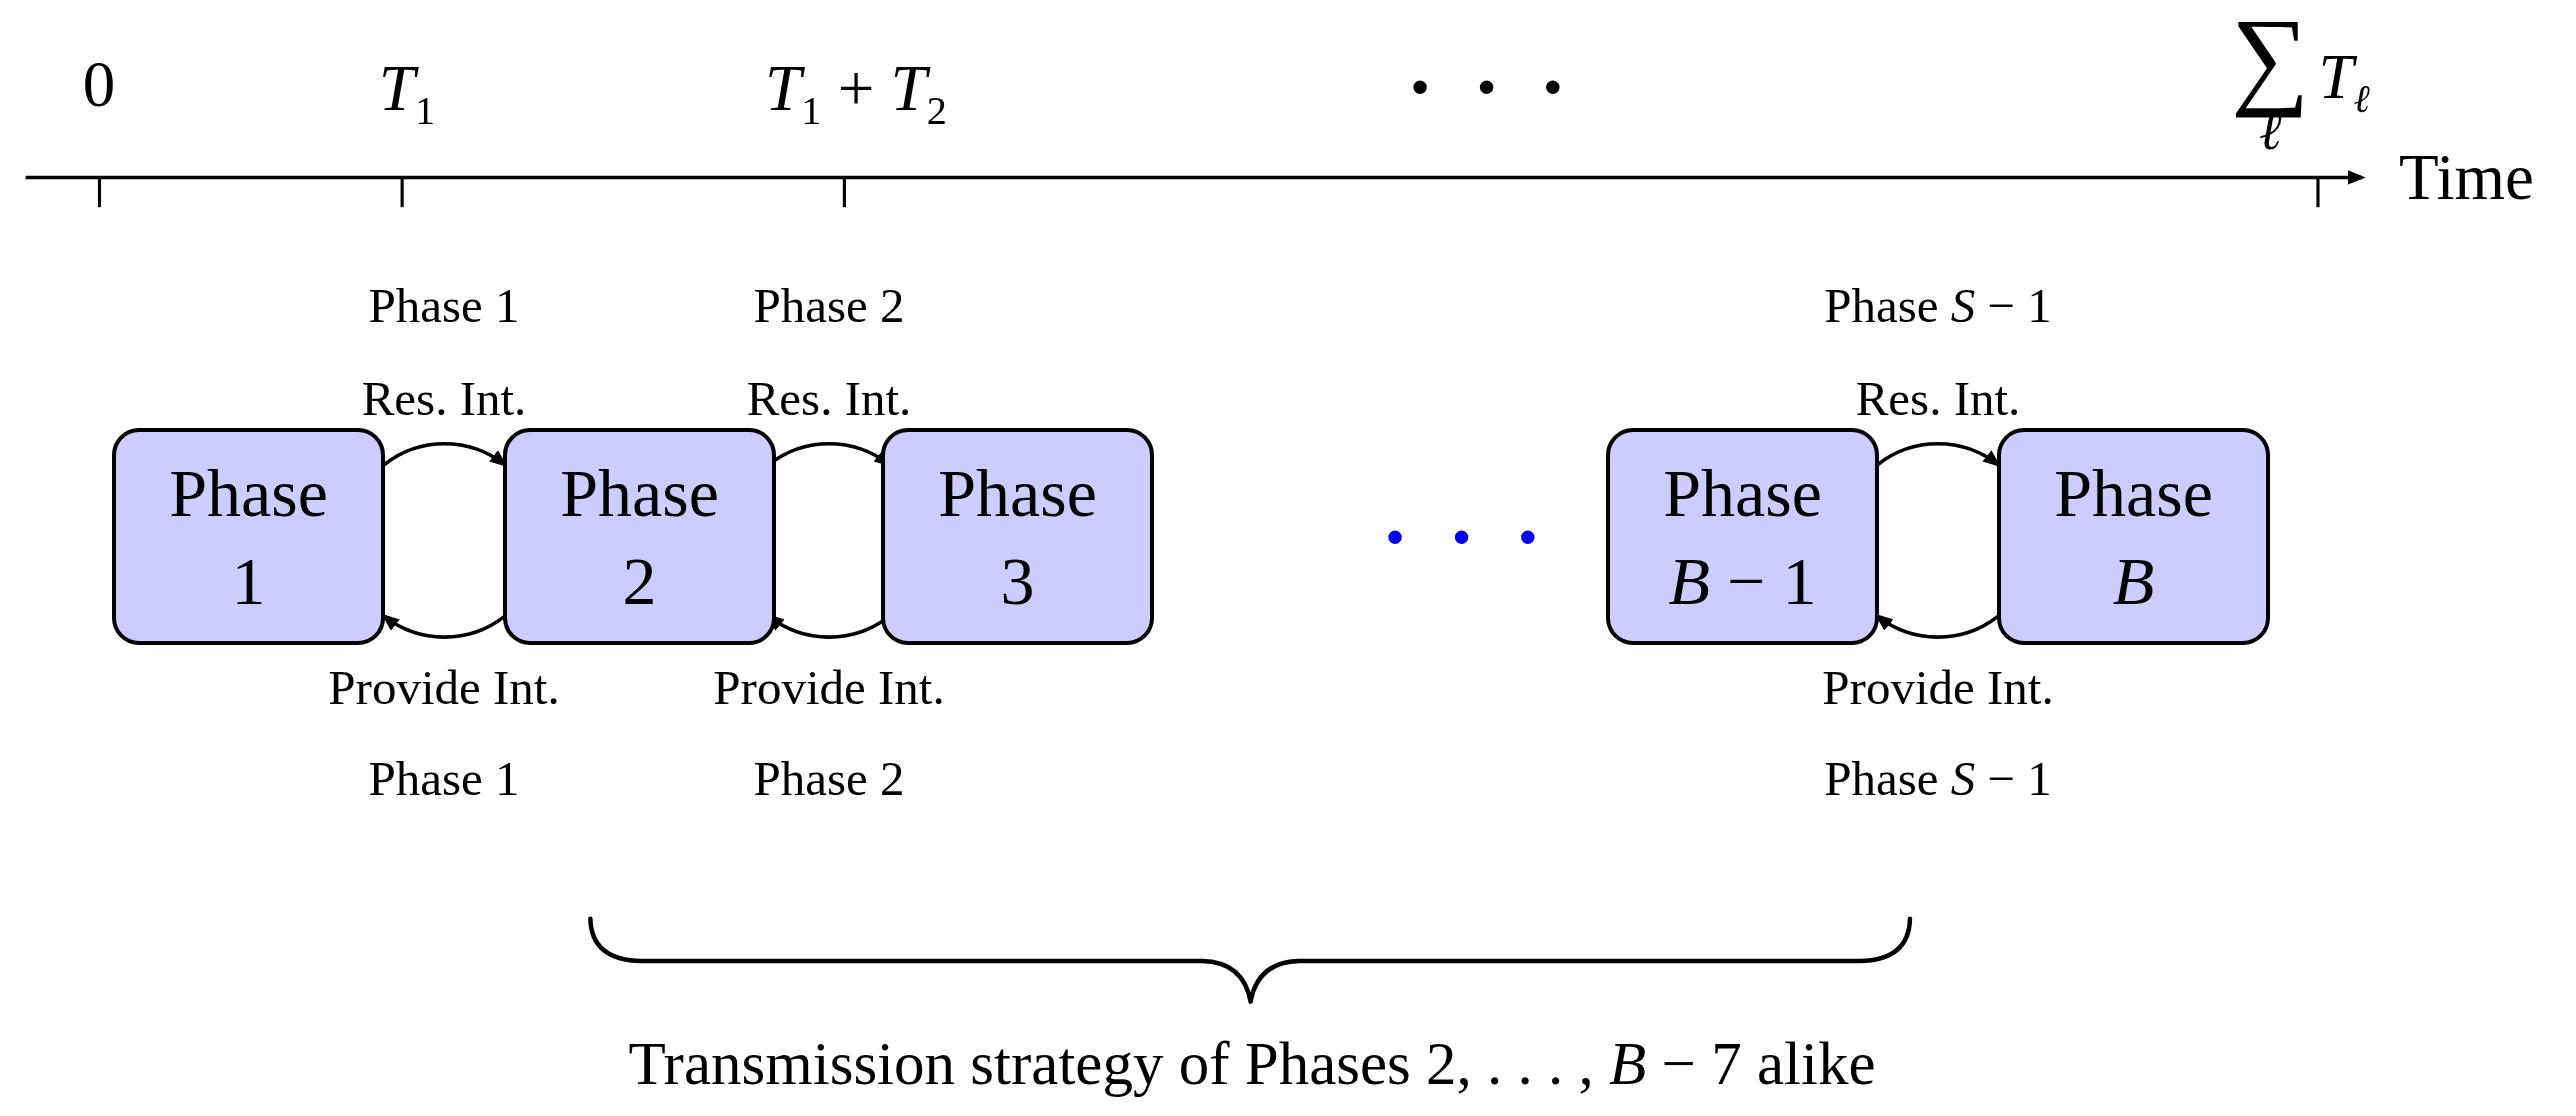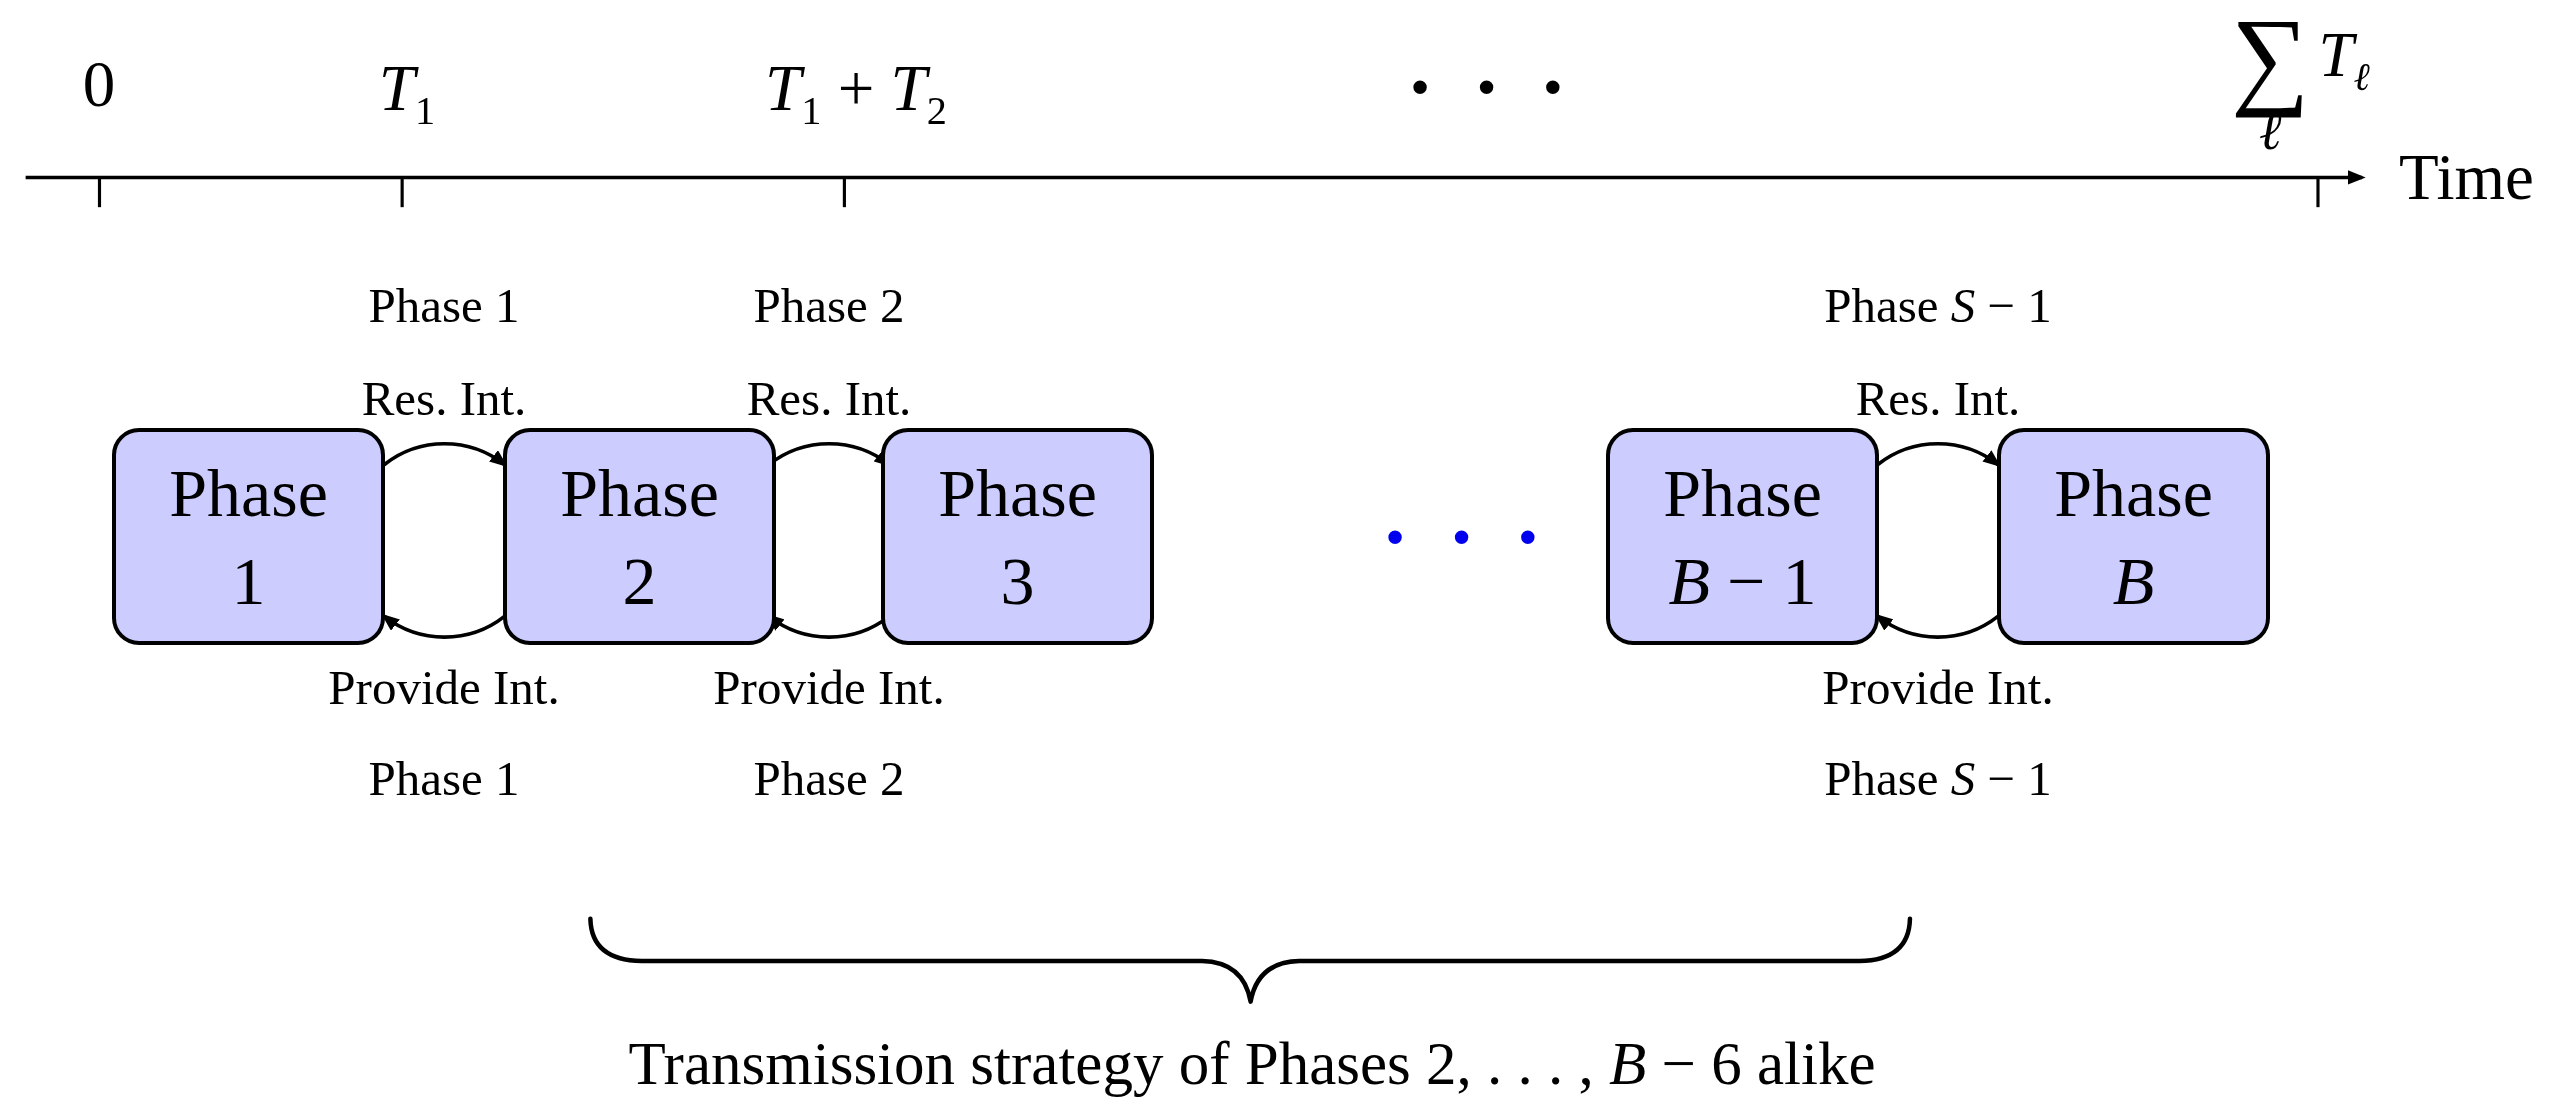--- a/index.html
+++ b/index.html
@@ -56,21 +56,21 @@
     flex-direction: row;
     align-items: flex-start;
   }
   .sigma-col {
     display: flex;
     flex-direction: column;
     align-items: center;
   }
   .sigma { font-size: 110px; line-height: 97px; }
   .sigma-under { font-size: 54px; line-height: 50px; font-style: italic; }
-  .sum-term { font-size: 63px; line-height: 1; margin-left: 9px; margin-top: 15px; white-space: nowrap; }
+  .sum-term { font-size: 63px; line-height: 1; margin-left: 9px; margin-top: 37px; white-space: nowrap; }
   
   .phase-box {
     position: absolute;
     top: 428px;
     width: 265px;          
     height: 209px;
     background: #ccccff;
     border: 4.5px solid #000000;
     border-radius: 27px;
     display: flex;
@@ -185,16 +185,16 @@
   <div class="clabel" style="left:829px; top:305px;"><span style="white-space:pre;">Phase </span><i></i><span>2</span></div>
   <div class="clabel" style="left:829px; top:398px;">Res. Int.</div>
   <div class="clabel" style="left:829px; top:687px;">Provide Int.</div>
   <div class="clabel" style="left:829px; top:778px;"><span style="white-space:pre;">Phase </span><i></i><span>2</span></div>
 
   <div class="clabel" style="left:1938px; top:305px;"><span style="white-space:pre;">Phase </span><i>S</i><span> − 1</span></div>
   <div class="clabel" style="left:1938px; top:398px;">Res. Int.</div>
   <div class="clabel" style="left:1938px; top:687px;">Provide Int.</div>
   <div class="clabel" style="left:1938px; top:778px;"><span style="white-space:pre;">Phase </span><i>S</i><span> − 1</span></div>
 
-  <div class="caption" style="left:1252px; top:1063px;"><span style="white-space:pre;margin-top:24px;">Transmission strategy of Phases 2, . . . , </span><i>B</i><span style="white-space:pre;"> − 6 alike</span></div>
+  <div class="caption" style="left:1252px; top:1063px;"><span style="white-space:pre;margin-top:24px;">Transmission strategy of Phases 2, . . . , </span><i>B</i><span style="white-space:pre;"> − 7 alike</span></div>
 
 </div>
 
 
 </body></html>

